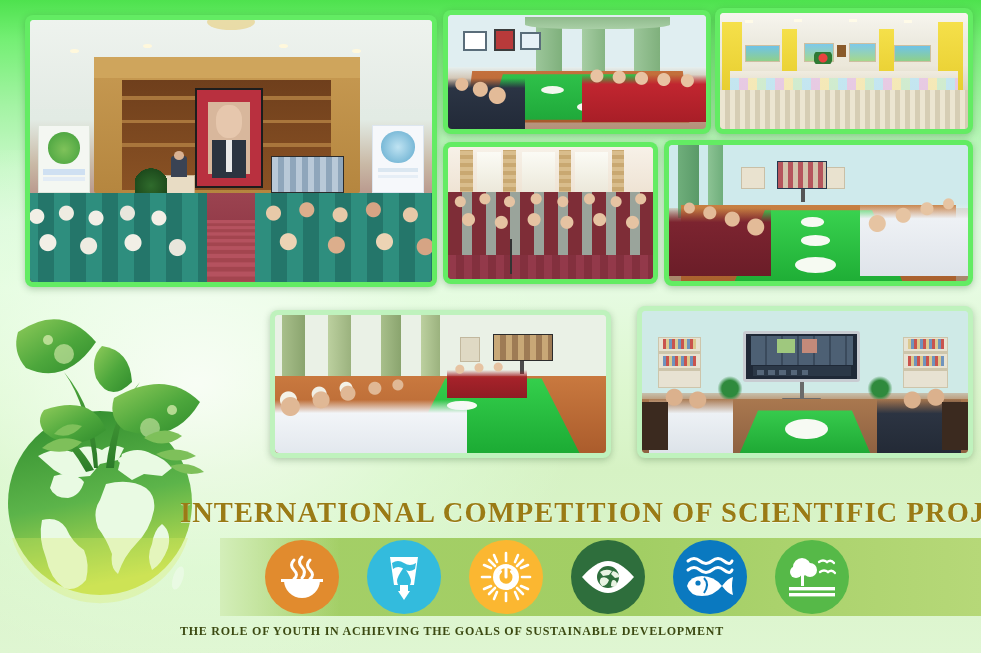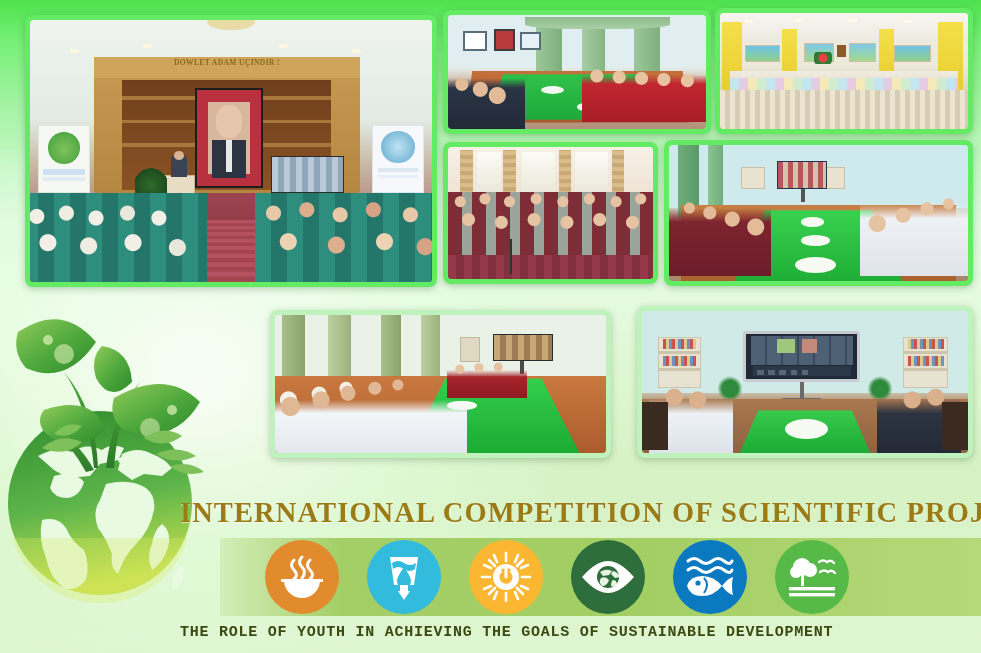--- a/index.html
+++ b/index.html
@@ -103,22 +103,22 @@
     flex: 0 0 auto;
     display: flex; align-items: center; justify-content: center;
   }
   .sdg svg { display: block; }
 
   #tagline {
     position: absolute;
     left: 180px; top: 624px;
     width: 540px;
     color: #3c4a12;
-    font-family: Liberation Mono, monospace;
-    font-size: 15px;
+    font-family: Liberation Serif, serif;
+    font-size: 12px;
     font-weight: 700;
     letter-spacing: 0.75px;
     text-align: right;
     white-space: nowrap;
   }
 
   
   #logo { position: absolute; left: 2px; top: 288px; width: 236px; height: 360px; }
   #logo svg { display: block; width: 100%; height: 100%; }
 </style>
@@ -135,21 +135,20 @@
         <div class="band obj" style="top:0;height:34%;background:linear-gradient(to bottom,#eef3ee,#e4ebe5);"></div>
         <div class="obj" style="left:44%;top:-6px;width:48px;height:16px;border-radius:50%;background:#e8d79a;opacity:.85;"></div>
         <div class="obj" style="left:10%;top:11%;width:9px;height:4px;border-radius:50%;background:#fff8dc;"></div>
         <div class="obj" style="left:28%;top:9%;width:9px;height:4px;border-radius:50%;background:#fff8dc;"></div>
         <div class="obj" style="left:62%;top:9%;width:9px;height:4px;border-radius:50%;background:#fff8dc;"></div>
         <div class="obj" style="left:80%;top:11%;width:9px;height:4px;border-radius:50%;background:#fff8dc;"></div>
 
         <div class="obj" style="left:16%;top:14%;width:66%;height:52%;background:linear-gradient(to bottom,#c79a52,#b5863f);border-radius:2px;"></div>
         <div class="obj" style="left:16%;top:14%;width:66%;height:8%;background:#cfa55c;"></div>
 
-        <div class="obj" style="left:16%;top:15%;width:66%;height:7%;line-height:7px;text-align:center;color:#8a6a1e;font-family:'Liberation Serif',serif;font-size:7.5px;font-weight:700;letter-spacing:.4px;white-space:nowrap;overflow:hidden;">DÖWLET ADAM ÜÇINDIR !</div>
 
         <div class="obj" style="left:23%;top:23%;width:52%;height:42%;background:linear-gradient(to bottom,#6f3f1c,#8a5224);"></div>
         <div class="obj" style="left:23%;top:29%;width:52%;height:1.5%;background:#a9763c;"></div>
         <div class="obj" style="left:23%;top:38%;width:52%;height:1.5%;background:#a9763c;"></div>
         <div class="obj" style="left:23%;top:47%;width:52%;height:1.5%;background:#a9763c;"></div>
 
         <div class="obj" style="left:41%;top:26%;width:17%;height:38%;background:#1d1d1d;padding:2px;">
           <div style="width:100%;height:100%;background:#b9303f;position:relative;">
             <div style="position:absolute;left:18%;top:12%;width:64%;height:76%;background:#d8b79c;"></div>
             <div style="position:absolute;left:30%;top:16%;width:40%;height:34%;background:#e6c7ad;border-radius:45%;"></div>

